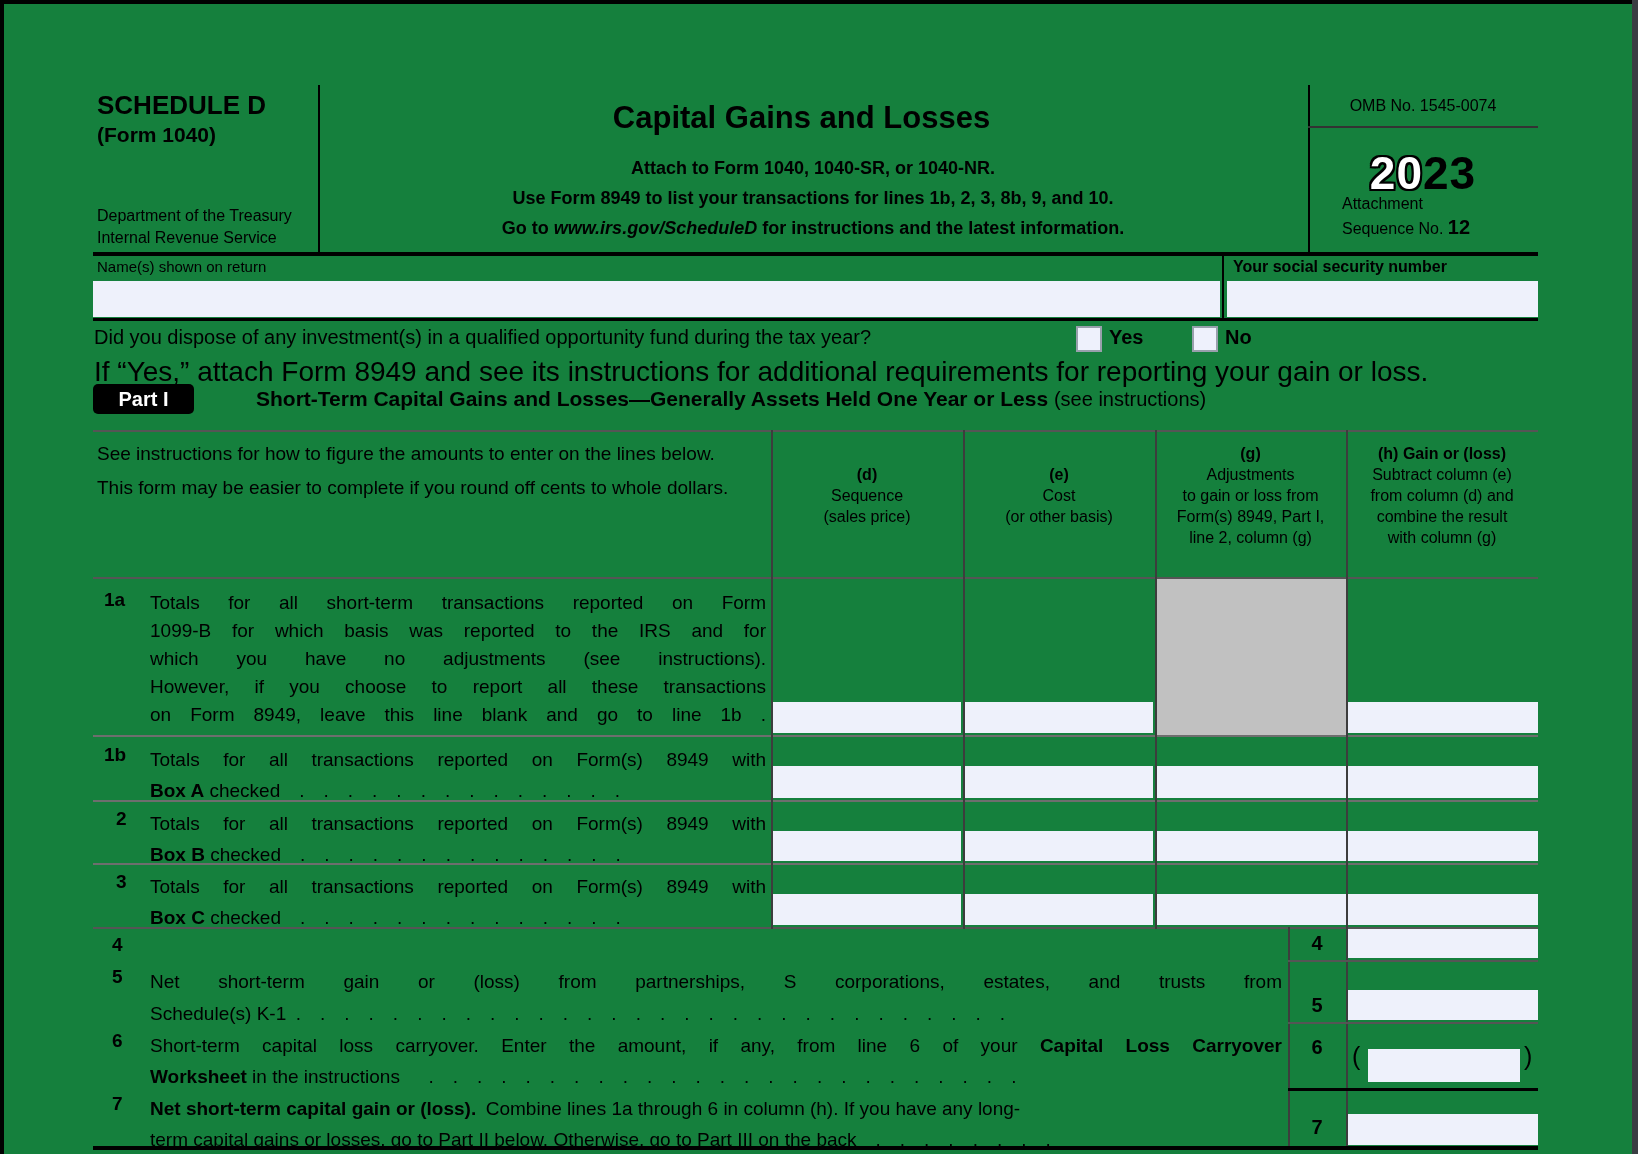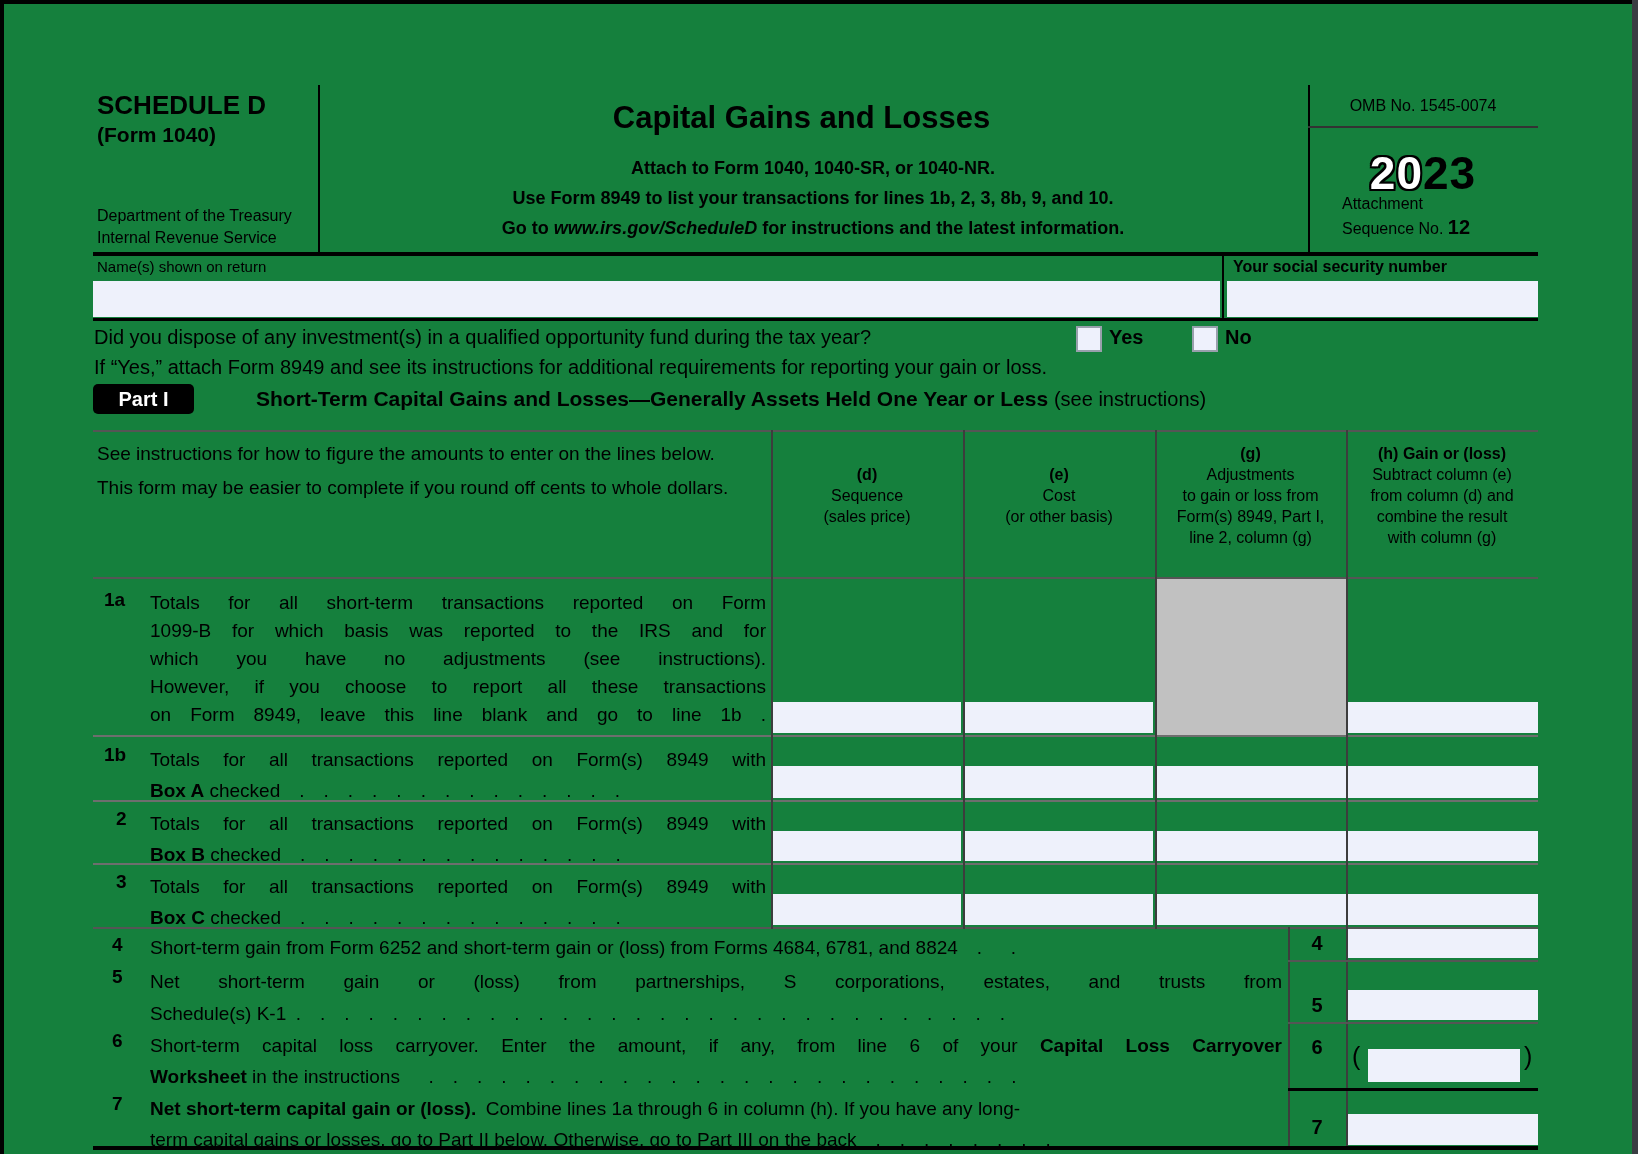--- a/index.html
+++ b/index.html
@@ -68,21 +68,21 @@
   <div class="vline black" style="left:1222px;top:256px;height:62px;"></div>
   <div class="abs b" style="left:1233px;top:258px;font-size:16px;">Your social security number</div>
   <div class="field" style="left:1227px;top:281px;width:311px;height:36px;"></div>
   <div class="hline black" style="left:93px;top:318px;width:1445px;"></div>
 
   <div class="abs" style="left:94px;top:326px;font-size:20px;">Did you dispose of any investment(s) in a qualified opportunity fund during the tax year?</div>
   <div class="cb" style="left:1076px;top:326px;"></div>
   <div class="abs b" style="left:1109px;top:326px;font-size:20px;">Yes</div>
   <div class="cb" style="left:1192px;top:326px;"></div>
   <div class="abs b" style="left:1225px;top:326px;font-size:20px;">No</div>
-  <div class="abs" style="left:94px;top:356px;font-size:20px;">If “Yes,” attach Form 8949 and see its instructions for additional requirements for reporting your gain or loss.</div>
+  <div class="abs" style="left:94px;top:356px;font-size:28px;">If “Yes,” attach Form 8949 and see its instructions for additional requirements for reporting your gain or loss.</div>
 
   <div class="badge">Part I</div>
   <div class="abs" style="left:225px;top:387px;font-size:21px;margin-left:31px;">
     <span class="b">Short-Term Capital Gains and Losses—Generally Assets Held One Year or Less</span>
     <span style="font-size:20px;">(see instructions)</span>
   </div>
 
   <div class="hline" style="left:93px;top:430px;width:1445px;"></div>
   <div class="hline" style="left:93px;top:577px;width:1445px;"></div>
   <div class="hline gray" style="left:93px;top:735px;width:1445px;"></div>
@@ -166,23 +166,20 @@
   <div class="abs t19" style="left:150px;top:871px;width:616px;line-height:31px;">
     <div class="jl">Totals for all transactions reported on Form(s) 8949 with</div>
     <div><span class="b">Box C</span><span> checked</span><span> . . . . . . . . . . . . . .</span></div>
   </div>
   <div class="field" style="left:773px;top:894px;width:188px;height:31px;"></div>
   <div class="field" style="left:965px;top:894px;width:188px;height:31px;"></div>
   <div class="field" style="left:1157px;top:894px;width:189px;height:31px;"></div>
   <div class="field" style="left:1348px;top:894px;width:190px;height:31px;"></div>
 
   <div class="rownum" style="left:112px;top:934px;">4</div>
-  <div class="abs t19" style="left:150px;top:934px;width:1132px;">
-    <span>Short-term gain from Form 6252 and short-term gain or (loss) from Forms 4684, 6781, and 8824</span><span>  .  .</span>
-  </div>
   <div class="boxnum" style="left:1288px;top:932px;">4</div>
   <div class="field" style="left:1348px;top:929px;width:190px;height:29px;"></div>
 
   <div class="rownum" style="left:112px;top:966px;">5</div>
   <div class="abs t19" style="left:150px;top:966px;width:1132px;line-height:32px;">
     <div class="jl">Net short-term gain or (loss) from partnerships, S corporations, estates, and trusts from</div>
     <div><span>Schedule(s) K-1</span><span> . . . . . . . . . . . . . . . . . . . . . . . . . . . . . .</span></div>
   </div>
   <div class="boxnum" style="left:1288px;top:994px;">5</div>
   <div class="field" style="left:1348px;top:990px;width:190px;height:30px;"></div>

